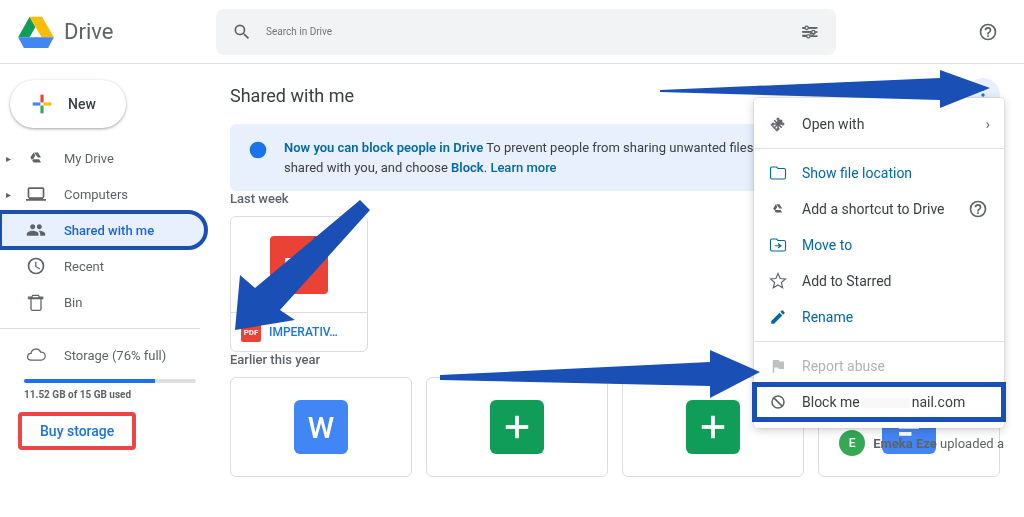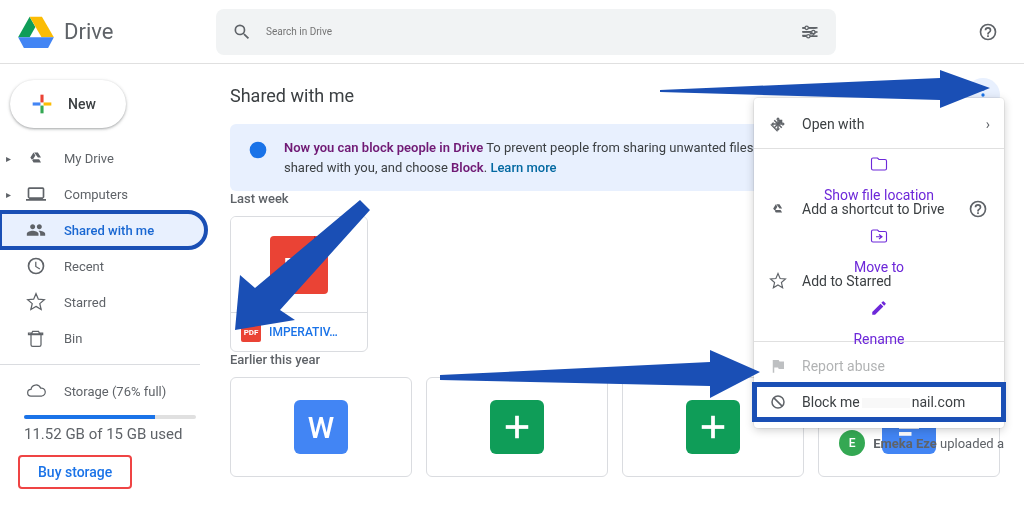--- a/index.html
+++ b/index.html
@@ -23,32 +23,32 @@
   
   .sidebar { width: 220px; padding: 8px 0 16px 0; font-size: 13px; color: #5f6368; }
   .new-btn { margin: 8px 0 12px 10px; width: 116px; height: 48px; border-radius: 24px; box-shadow: 0 1px 2px rgba(60,64,67,.3),0 1px 3px 1px rgba(60,64,67,.15); display: flex; align-items: center; gap: 12px; padding: 0 18px; background: #fff; cursor: pointer; font-size: 14px; color: #3c4043; font-weight: 500; }
   .nav-item { height: 36px; display: flex; align-items: center; gap: 16px; padding-left: 24px; border-radius: 0 18px 18px 0; margin-right: 14px; cursor: pointer; position: relative; }
   .nav-item .expand { position: absolute; left: 6px; font-size: 10px; color: #5f6368; }
   .nav-item.active { background: #e8f0fe; color: #1967d2; font-weight: 500; }
   .nav-item.highlight-box { outline: 4px solid #1a4fb5; outline-offset: -2px; }
   .divider { height: 1px; background: #dadce0; margin: 8px 20px 8px 0; }
   .storage-bar { margin: 6px 24px 4px 24px; height: 4px; background: #e0e0e0; border-radius: 2px; overflow: hidden; }
   .storage-bar .fill { height: 100%; background: #1a73e8; }
-  .storage-text { padding: 2px 24px; font-size: 15px; color: #5f6368; }
-  .buy-btn { margin: 10px 0 4px 18px; padding: 7px 18px; border: 2px solid #ef4444; border-radius: 4px; color: #1a73e8; font-size: 14px; font-weight: 500; background: #fff; cursor: pointer; }
+  .storage-text { padding: 2px 24px; font-size: 10px; color: #5f6368; font-weight: bold; }
+  .buy-btn { margin: 10px 0 4px 18px; padding: 7px 18px; border: 4px solid #ef4444; border-radius: 4px; color: #1a73e8; font-size: 14px; font-weight: 500; background: #fff; cursor: pointer; }
 
   
   .main { flex: 1; padding: 14px 24px 0 10px; overflow: hidden; position: relative; }
   .page-title-row { display: flex; align-items: center; height: 34px; }
   .page-title { font-size: 18px; color: #3c4043; }
   .more-vert { margin-left: auto; width: 34px; height: 34px; border-radius: 50%; background: #e8f0fe; display: flex; align-items: center; justify-content: center; color: #1a73e8; cursor: pointer; }
 
   .banner { margin-top: 12px; background: #e8f0fe; border-radius: 6px; padding: 14px 16px; display: flex; gap: 14px; font-size: 13px; color: #3c4043; line-height: 1.5; }
   .banner .block-icon { color: #1a73e8; flex-shrink: 0; }
-  .banner b { color: #701a75; font-weight: 600; }
+  .banner b { color: #0369a1; font-weight: 600; }
   .banner .learn { color: #0369a1; font-weight: 500; cursor:pointer; }
 
   .section-header { display: flex; align-items: center; font-size: 13px; color: #5f6368; font-weight: 500; }
   .section-header .right { margin-left: auto; }
 
   .file-grid { display: flex; gap: 14px; margin-top: 10px; }
   .file-card { width: 138px; border: 1px solid #dadce0; border-radius: 6px; overflow: hidden; background: #fff; cursor: pointer; }
   .file-card .thumb { height: 96px; display: flex; align-items: center; justify-content: center; background: #fff; border-bottom: 1px solid #dadce0; }
   .file-card .meta { height: 38px; display: flex; align-items: center; gap: 8px; padding: 0 10px; font-size: 12px; font-weight: 500; color: #1a73e8; }
   .pdf-badge-sm { width: 20px; height: 20px; background: #ea4335; border-radius: 2px; display: flex; align-items: center; justify-content: center; color: #fff; font-size: 8px; font-weight: 700; }
@@ -57,21 +57,21 @@
 
   .big-file-grid { display: flex; gap: 14px; margin-top: 10px; }
   .big-file-card { flex: 1; border: 1px solid #dadce0; border-radius: 6px; height: 100px; display: flex; align-items: center; justify-content: center; }
   .app-icon { width: 54px; height: 54px; border-radius: 6px; display: flex; align-items: center; justify-content: center; color: #fff; font-size: 30px; font-weight: 500; }
   .docs-blue { background: #4285f4; }
   .sheets-green { background: #0f9d58; }
 
   
   .context-menu { position: absolute; top: 98px; right: 20px; width: 250px; background: #fff; border-radius: 4px; box-shadow: 0 2px 10px rgba(0,0,0,.2), 0 0 0 1px rgba(0,0,0,.05); padding: 8px 0; z-index: 50; font-size: 14px; }
   .cm-item { height: 36px; display: flex; align-items: center; gap: 14px; padding: 0 14px; color: #3c4043; cursor: pointer; }
-  .cm-item.disabled { color: #6d28d9; cursor: default; flex-direction: column; }
+  .cm-item.disabled { color: #0369a1; cursor: default; }
   .cm-item .cm-icon { width: 20px; display: flex; justify-content: center; color: inherit; }
   .cm-item .chev { margin-left: auto; font-size: 14px; color: #5f6368; }
   .cm-item .help { margin-left: auto; }
   .cm-divider { height: 1px; background: #e0e0e0; margin: 6px 0; }
   .cm-item.boxed { outline: 5px solid #1a4fb5; outline-offset: -3px; }
 
   
   .activity { position: absolute; right: 20px; top: 430px; font-size: 13px; color: #5f6368; display: flex; align-items: center; gap: 8px; }
   .activity .avatar { width: 26px; height: 26px; border-radius: 50%; background: #34a853; color: #fff; display: flex; align-items: center; justify-content: center; font-size: 12px; font-weight: 500; }
   .activity-date { position: absolute; right: 146px; top: 410px; font-size: 12px; color: #5f6368; }
@@ -170,28 +170,20 @@
       <span class="icon">
           <svg viewBox="0 0 24 24">
             <path d="M12 2a10 10 0 100 20 10 10 0 000-20zm0 18a8 8 0 110-16 8 8 0 010 16zm.5-13H11v6l5.25 3.15.75-1.23-4.5-2.67V7z"></path>
           </svg>
         </span>
       <span>Recent</span>
     </div>
     <div class="nav-item">
       <span class="icon">
           <svg viewBox="0 0 24 24">
-            <path d="M12 17.27L18.18 21l-1.64-7.03L22 9.24l-7.19-.61L12 2 9.19 8.63 2 9.24l5.46 4.73L5.82 21 12 17.27z" fill="none" stroke="#5f6368" stroke-width="1.5"></path>
-          </svg>
-        </span>
-      <span>Starred</span>
-    </div>
-    <div class="nav-item">
-      <span class="icon">
-          <svg viewBox="0 0 24 24">
             <path d="M6 7h12v13a2 2 0 01-2 2H8a2 2 0 01-2-2V7zm3-3h6l1 2h4v2H3V6h4l1-2z" fill="none" stroke="#5f6368" stroke-width="1.5"></path>
           </svg>
         </span>
       <span>Bin</span>
     </div>
 
     <div class="divider"></div>
 
     <div class="nav-item">
       <span class="icon">

